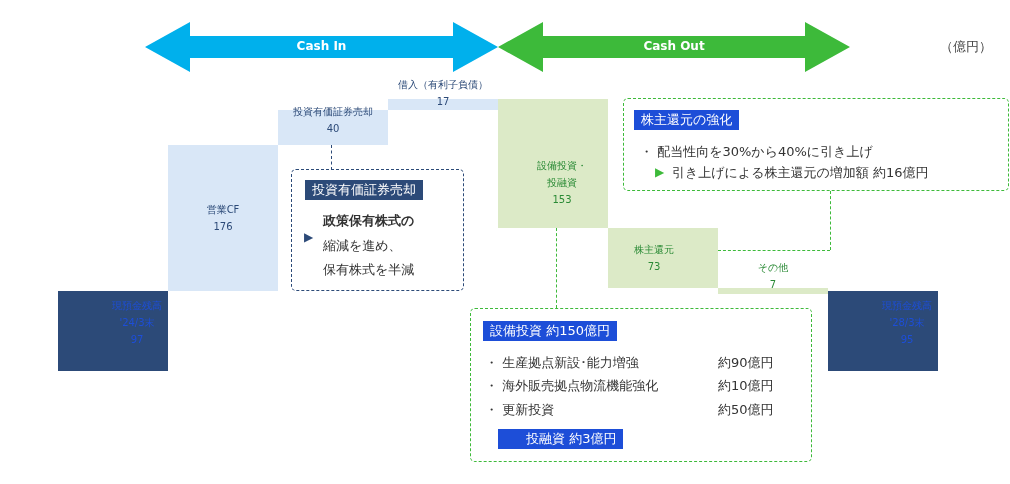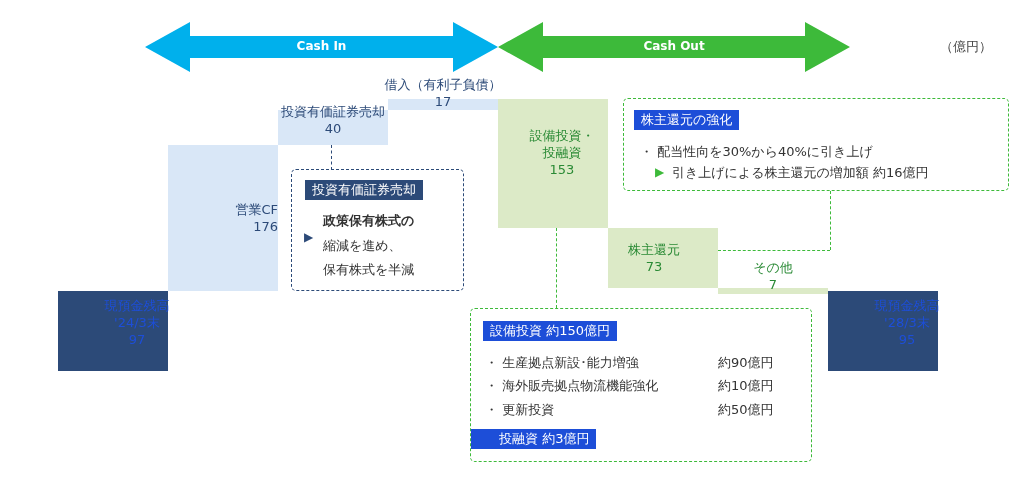--- a/index.html
+++ b/index.html
@@ -5,21 +5,21 @@
   html, body { margin: 0; padding: 0; background: #ffffff; }
   body { width: 1010px; height: 484px; position: relative; overflow: hidden;
          font-family: "DejaVu Sans", "Liberation Sans", sans-serif; }
   .abs { position: absolute; }
   .arrow-label { position: absolute; color: #ffffff; font-size: 12px; font-weight: bold; text-align: center; }
   .unit { position: absolute; left: 940px; top: 38px; font-size: 13px; color: #444; }
   .bar { position: absolute; }
   .bar-in { background: #d9e7f7; }
   .bar-out { background: #dceac7; }
   .bar-cash { background: #2c4a78; }
-  .lbl { position: absolute; text-align: center; font-size: 13px; line-height: 17px; white-space: nowrap; }
+  .lbl { position: absolute; text-align: center; font-size: 10px; line-height: 17px; white-space: nowrap; }
   .lbl-in { color: #2c4a78; }
   .lbl-out { color: #2a8a35; }
   .lbl-cash { color: #1d4ed8; margin-left: 24px; }
   .note-box { position: absolute; border: 1.3px dashed #2c4a78; border-radius: 5px; box-sizing: border-box; }
   .note-box.green { border-color: #3dba3a; }
   .tag { position: absolute; color: #ffffff; font-size: 13px; line-height: 20px; padding: 0 7px; white-space: nowrap; }
   .tag.navy { background: #2c4a78; }
   .tag.green { background: #1d4ed8; }
   .txt { position: absolute; font-size: 13px; color: #333; white-space: nowrap; line-height: 22px; }
   .vline { position: absolute; border-left: 1.3px dashed; width: 0; }
@@ -37,39 +37,39 @@
 <div class="unit">（億円）</div>
 
 <div class="bar bar-cash" style="left:58px;top:291px;width:110px;height:80px;"></div>
 <div class="lbl lbl-cash" style="left:58px;width:110px;top:297px;">
   <div>現預金残高</div>
   <div>'24/3末</div>
   <div>97</div>
 </div>
 
 <div class="bar bar-in" style="left:168px;top:145px;width:110px;height:146px;"></div>
-<div class="lbl lbl-in" style="left:168px;width:110px;top:201px;text-align:right;">
+<div class="lbl lbl-in" style="left:168px;width:110px;top:201px;">
   <div>営業CF</div>
   <div>176</div>
 </div>
 
 <div class="bar bar-in" style="left:278px;top:110px;width:110px;height:35px;"></div>
 <div class="lbl lbl-in" style="left:258px;width:150px;top:103px;">
   <div>投資有価証券売却</div>
   <div>40</div>
 </div>
 
 <div class="bar bar-in" style="left:388px;top:99px;width:110px;height:11px;"></div>
 <div class="lbl lbl-in" style="left:368px;width:150px;top:76px;">
   <div>借入（有利子負債）</div>
   <div>17</div>
 </div>
 
 <div class="bar bar-out" style="left:498px;top:99px;width:110px;height:129px;"></div>
-<div class="lbl lbl-out" style="left:498px;width:128px;top:127px;">
+<div class="lbl lbl-out" style="left:498px;width:128px;top:157px;">
   <div>設備投資・</div>
   <div>投融資</div>
   <div>153</div>
 </div>
 
 <div class="bar bar-out" style="left:608px;top:228px;width:110px;height:60px;"></div>
 <div class="lbl lbl-out" style="left:608px;width:92px;top:241px;">
   <div>株主還元</div>
   <div>73</div>
 </div>
@@ -105,13 +105,13 @@
 
 <div class="vline" style="left:556px;top:228px;height:80px;border-color:#3dba3a;"></div>
 <div class="note-box green" style="left:470px;top:308px;width:342px;height:154px;"></div>
 <div class="tag green" style="left:483px;top:321px;">設備投資 約150億円</div>
 <div class="txt" style="left:485px;top:352px;">・ 生産拠点新設･能力増強</div>
 <div class="txt" style="left:718px;top:352px;">約90億円</div>
 <div class="txt" style="left:485px;top:375px;">・ 海外販売拠点物流機能強化</div>
 <div class="txt" style="left:718px;top:375px;">約10億円</div>
 <div class="txt" style="left:485px;top:399px;">・ 更新投資</div>
 <div class="txt" style="left:718px;top:399px;">約50億円</div>
-<div class="tag green" style="left:471px;top:429px;padding-left:28px;">投融資 約3億円</div>
+<div class="tag green" style="left:498px;top:429px;padding-left:28px;">投融資 約3億円</div>
 
 </body></html>

